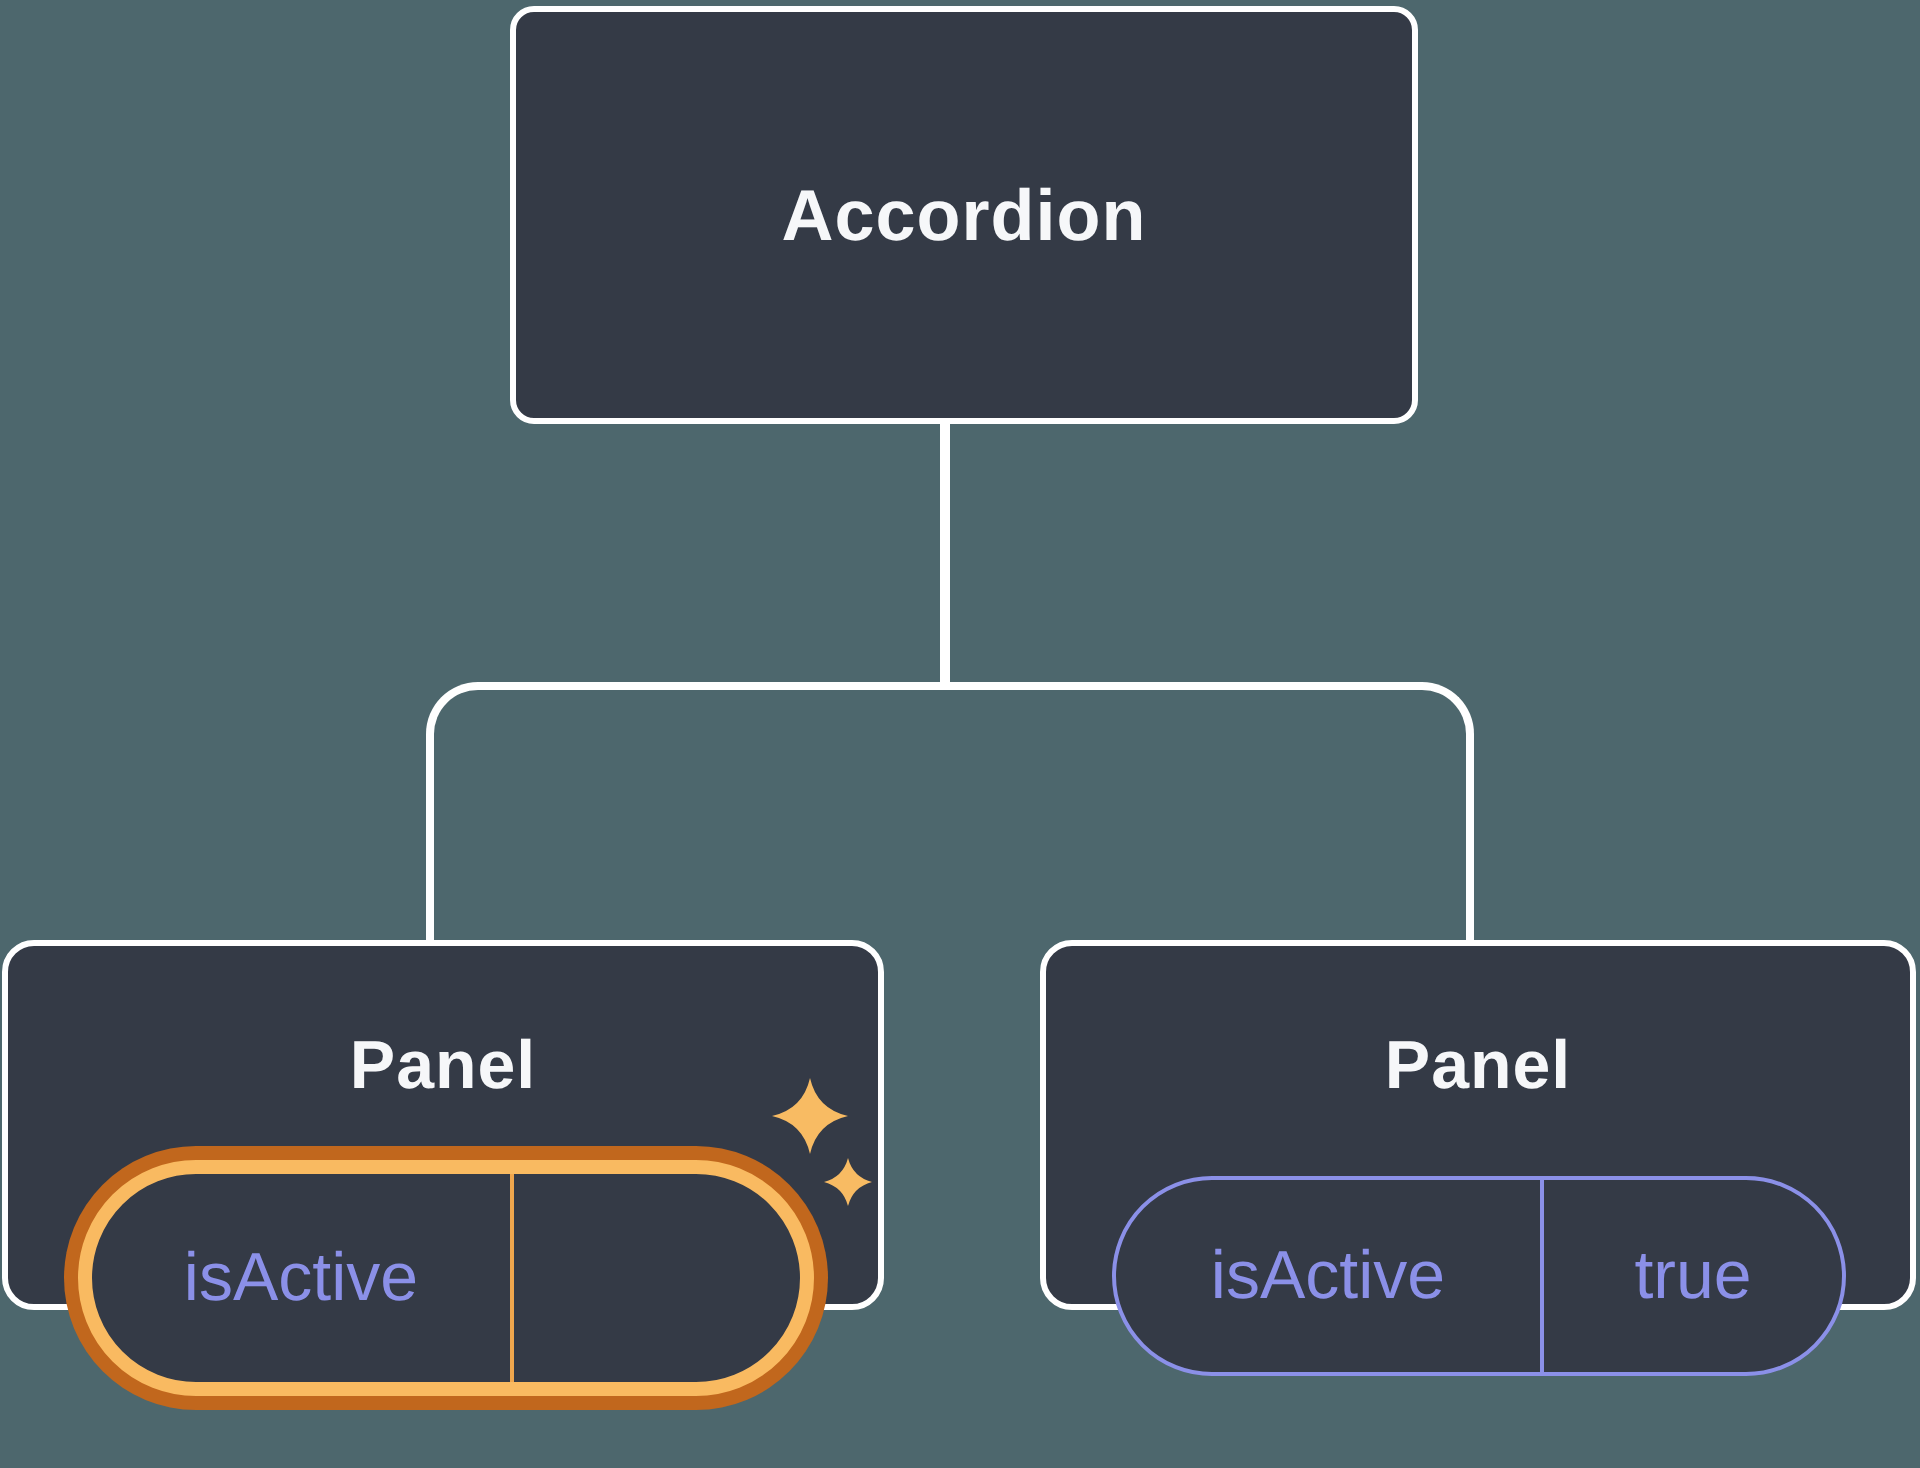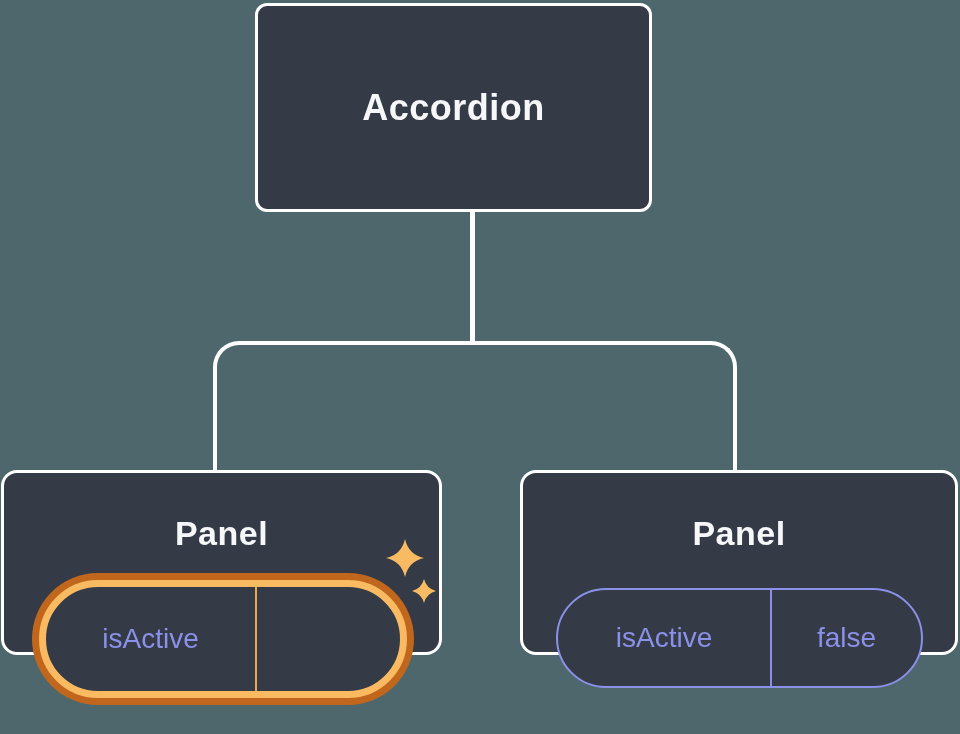--- a/index.html
+++ b/index.html
@@ -15,21 +15,21 @@
     overflow: hidden;
   }
   
   .node {
     position: absolute;
     box-sizing: border-box;
     background: var(--node-fill, #343A46);
     border: 3px solid var(--node-border, #FFFFFF);
   }
   .node-accordion {
-    left: 255px; top: 3px; width: 397px; height: 209px;
+    left: 255px; top: 3px; width: 454px; height: 209px;
     border-radius: 12px;
     display: flex; align-items: center; justify-content: center;
   }
   .node-title {
     color: var(--title-text, #F6F7F9);
     font-size: 36px; font-weight: 600; letter-spacing: 0.5px;
   }
   .node-panel {
     top: 470px; width: 441px; height: 185px;
     border-radius: 16px;
@@ -61,21 +61,21 @@
   .pill {
     position: absolute;
     box-sizing: border-box;
     border-radius: 999px;
     display: grid;
     align-items: stretch;
     background: var(--node-fill, #343A46);
   }
   .pill .cell {
     display: flex; align-items: center; justify-content: center;
-    font-size: 28px;
+    font-size: 34px;
     color: var(--prop-text, #8B90E8);
     white-space: nowrap;
   }
   .pill .value-bold { font-weight: 700; }
   .pill .divider { height: 100%; }
 
   .pill-active {
     left: 35px; top: 107px; width: 368px; height: 118px;
     border: 7px solid var(--orange-inner, #F9BA61);
     box-shadow: 0 0 0 7px var(--orange-outer, #C1671D);
@@ -120,17 +120,17 @@
       <path fill="currentColor" d="M21 0 Q24.5 15.5 40 19 Q24.5 22.5 21 38 Q17.5 22.5 2 19 Q17.5 15.5 21 0 Z"></path>
       <path fill="currentColor" d="M40 40 Q42.5 49.5 52 52 Q42.5 54.5 40 64 Q37.5 54.5 28 52 Q37.5 49.5 40 40 Z"></path>
     </svg>
   </div>
 
   <div class="node node-panel panel-right">
     <div class="panel-title">Panel</div>
     <div class="pill pill-inactive">
       <span class="cell">isActive</span>
       <span class="divider"></span>
-      <span class="cell">false</span>
+      <span class="cell">true</span>
     </div>
   </div>
 
 </div>
 
 </body></html>

